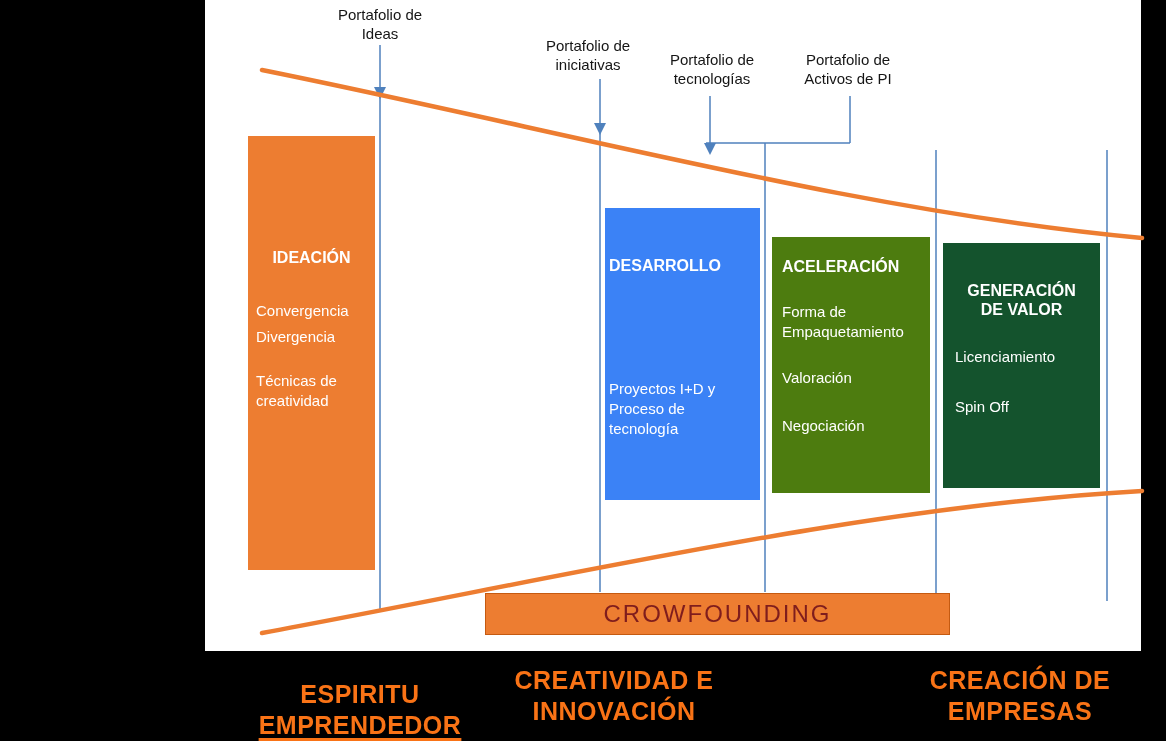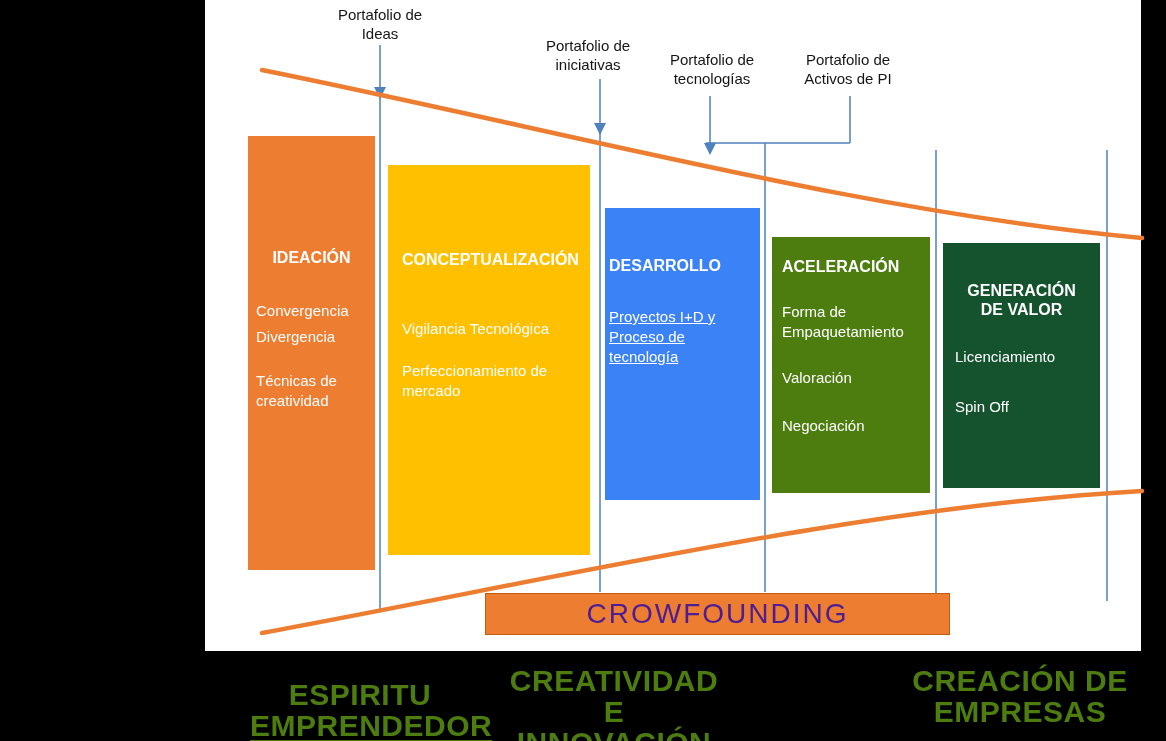--- a/index.html
+++ b/index.html
@@ -35,42 +35,42 @@
   .stage-1 .item-0 { margin-top:34px; }
   .stage-1 .item-1 { margin-top:6px; }
   .stage-1 .item-2 { margin-top:24px; }
 
   .stage-2 { left:388px; top:165px; width:202px; height:390px; background:#FFC000; padding:85px 14px 0 14px; }
   .stage-2 .title { text-align:center; }
   .stage-2 .item-0 { margin-top:50px; }
   .stage-2 .item-1 { margin-top:22px; }
 
   .stage-3 { left:605px; top:208px; width:155px; height:292px; background:#3b82f6; padding:48px 14px 0 4px; }
-  .stage-3 .item-0 { margin-top:32px;text-decoration:underline; }
+  .stage-3 .item-0 { margin-top:104px; }
 
   .stage-4 { left:772px; top:237px; width:158px; height:256px; background:#4d7c0f; padding:20px 10px 0 10px; }
   .stage-4 .item-0 { margin-top:26px; }
   .stage-4 .item-1 { margin-top:26px; }
   .stage-4 .item-2 { margin-top:28px; }
 
   .stage-5 { left:943px; top:243px; width:157px; height:245px; background:#14532d; padding:38px 12px 0 12px; }
   .stage-5 .title { text-align:center; }
   .stage-5 .item-0 { margin-top:28px; }
   .stage-5 .item-1 { margin-top:30px; }
 
   #crowfounding-banner {
     position:absolute; z-index:3;
     left:485px; top:593px; width:465px; height:42px;
     background:#ED7D31; border:1px solid #C55A11;
     display:flex; align-items:center; justify-content:center;
-    color:#4c1d95; font-size:28px; letter-spacing:2px;
+    color:#7f1d1d; font-size:24px; letter-spacing:2px;
   }
   .bottom-label {
     position:absolute; z-index:2; text-align:center;
-    color:#4d7c0f; font-weight:bold; font-size:30px;
+    color:#f97316; font-weight:bold; font-size:25px;
     line-height:31px; letter-spacing:0.5px;
   }
   .bl-1 { left:250px; top:679px; width:220px; }
   .bl-2 { left:497px; top:665px; width:234px; }
   .bl-3 { left:898px; top:665px; width:244px; }
   .bl-1 .line2 { text-decoration:underline; text-underline-offset:4px; text-decoration-thickness:3px; }
 
   .blue-line { stroke:#4F81BD; stroke-width:1.5; }
   .blue-arrow { fill:#4F81BD; }
   .funnel-curve { stroke:#ED7D31; stroke-width:4.5; fill:none; stroke-linecap:round; }
@@ -117,25 +117,20 @@
     <div>Activos de PI</div>
   </div>
 
   <div class="stage stage-1">
     <div class="title">IDEACIÓN</div>
     <div class="item item-0">Convergencia</div>
     <div class="item item-1">Divergencia</div>
     <div class="item item-2">Técnicas de creatividad</div>
   </div>
 
-  <div class="stage stage-2">
-    <div class="title">CONCEPTUALIZACIÓN</div>
-    <div class="item item-0">Vigilancia Tecnológica</div>
-    <div class="item item-1">Perfeccionamiento de mercado</div>
-  </div>
 
   <div class="stage stage-3">
     <div class="title">DESARROLLO</div>
     <div class="item item-0">Proyectos I+D y Proceso de tecnología</div>
   </div>
 
   <div class="stage stage-4">
     <div class="title">ACELERACIÓN</div>
     <div class="item item-0">Forma de Empaquetamiento</div>
     <div class="item item-1">Valoración</div>

